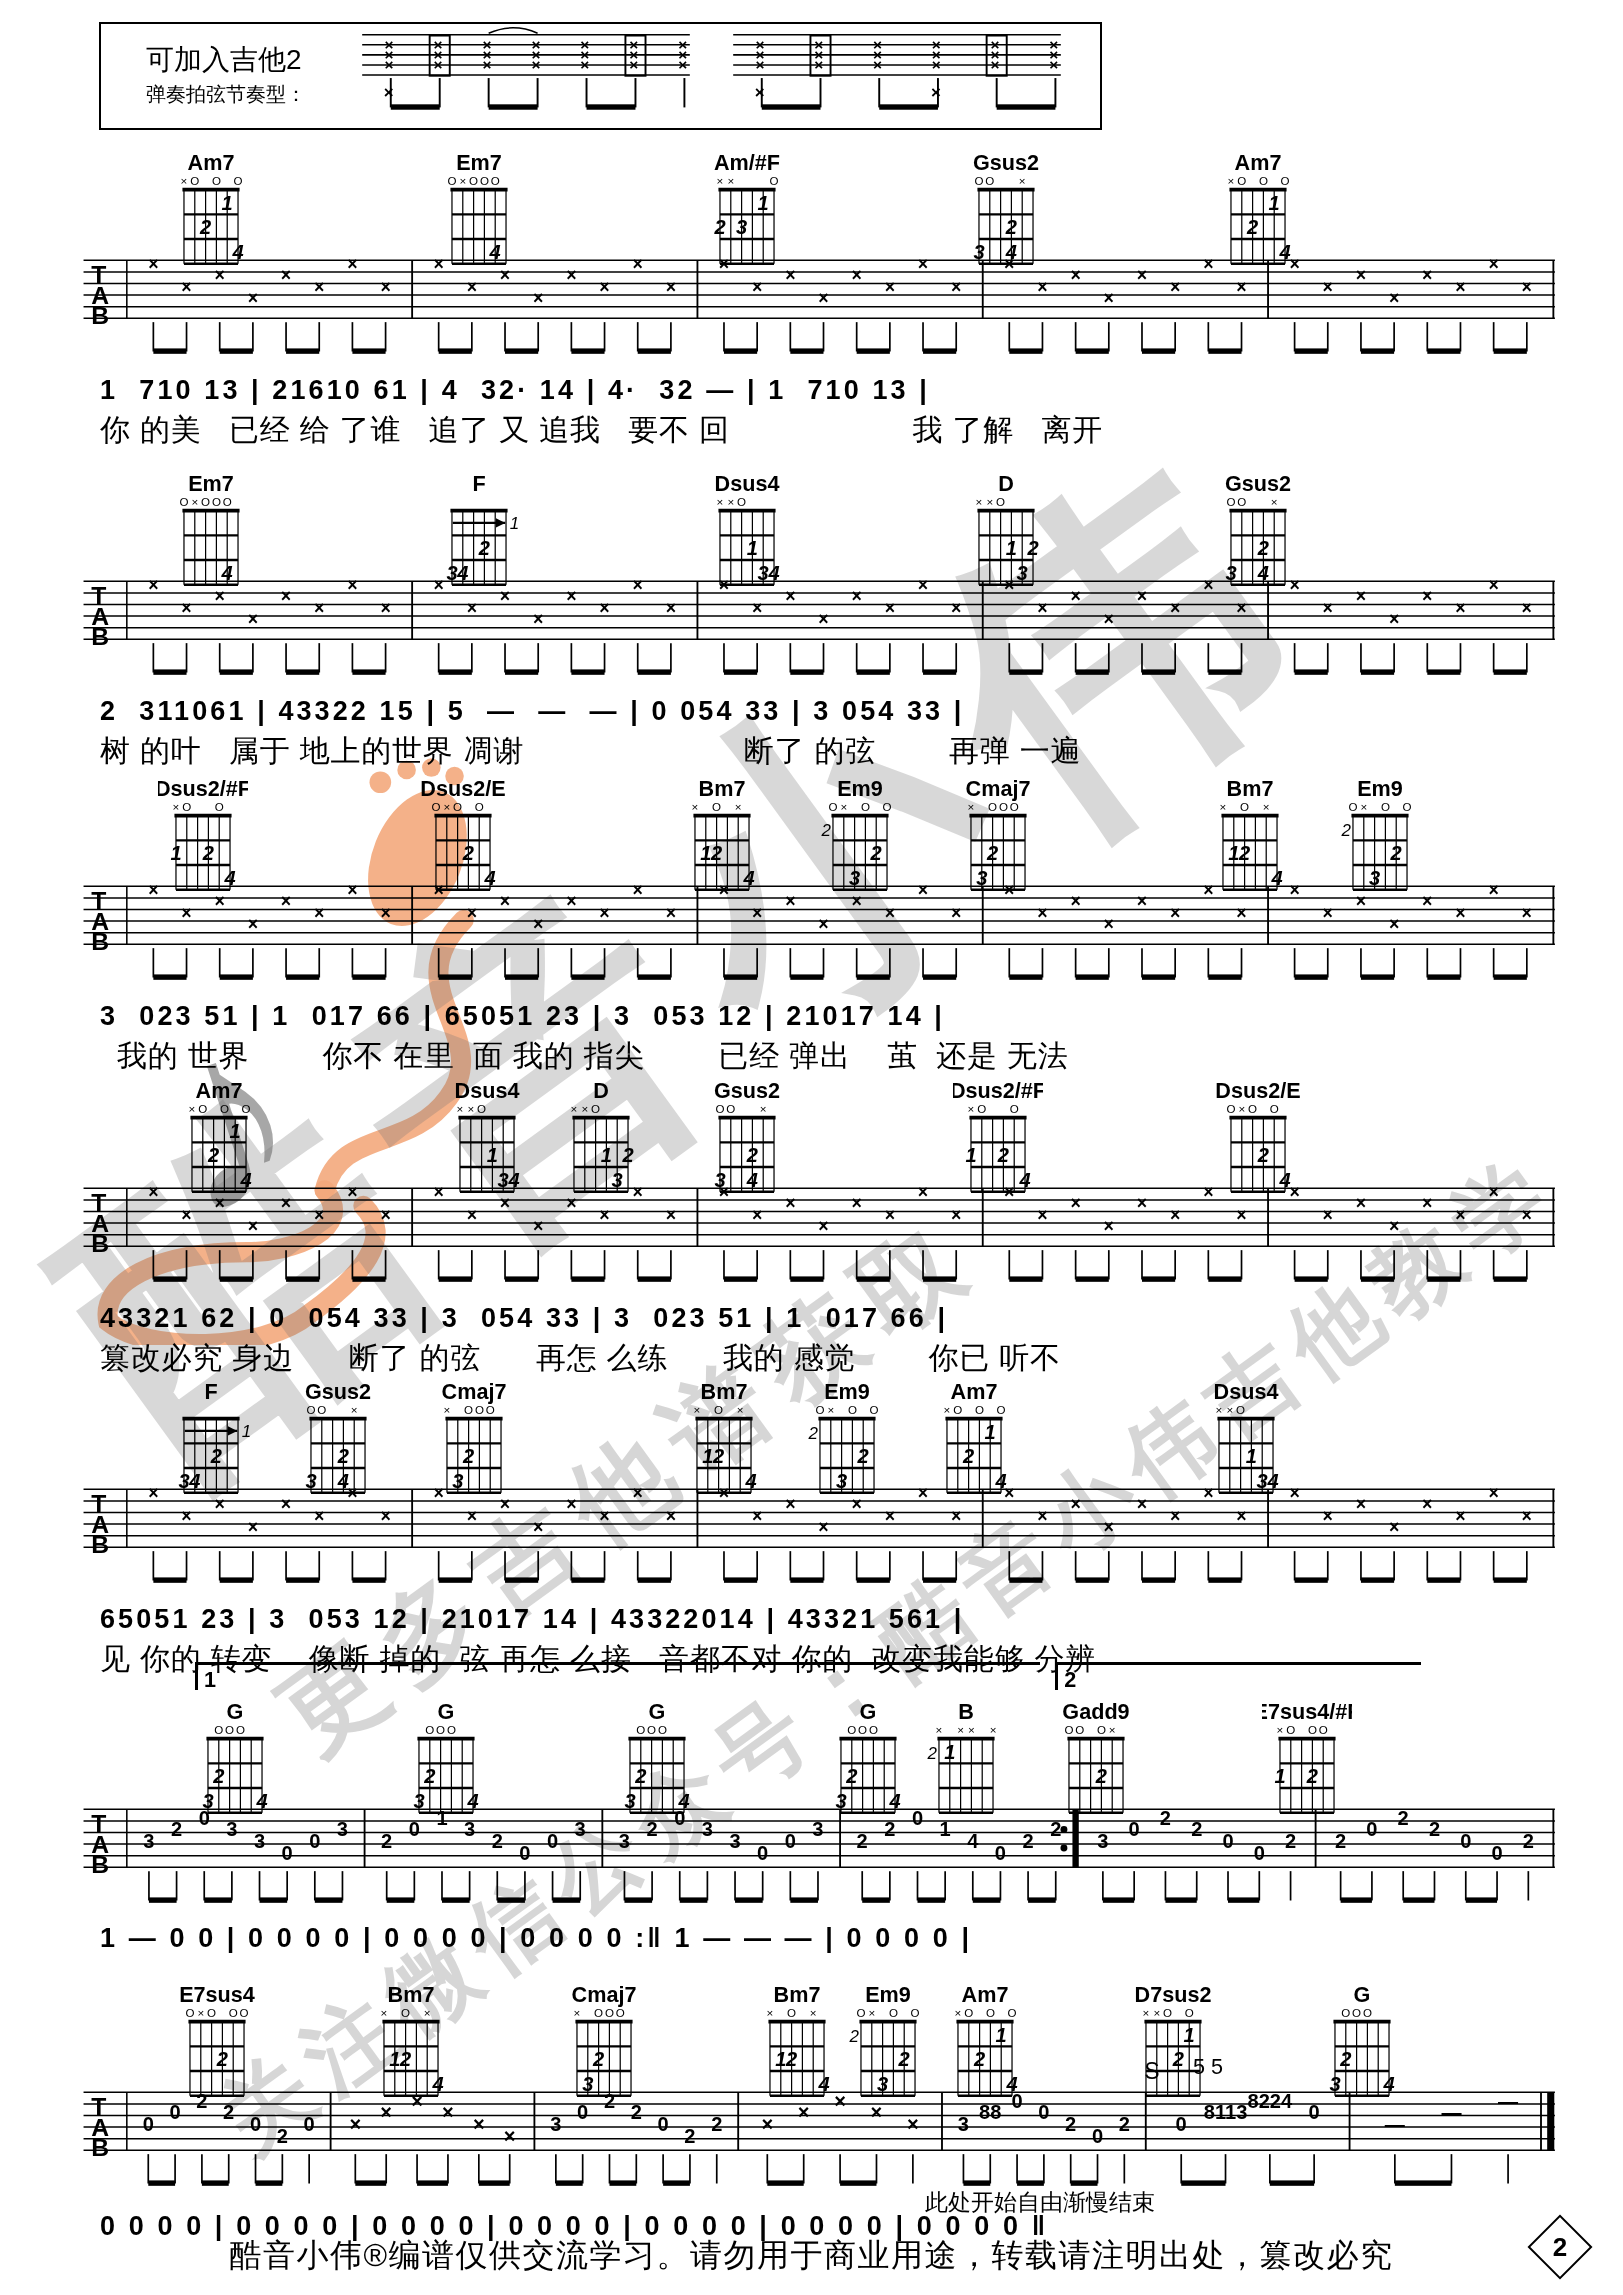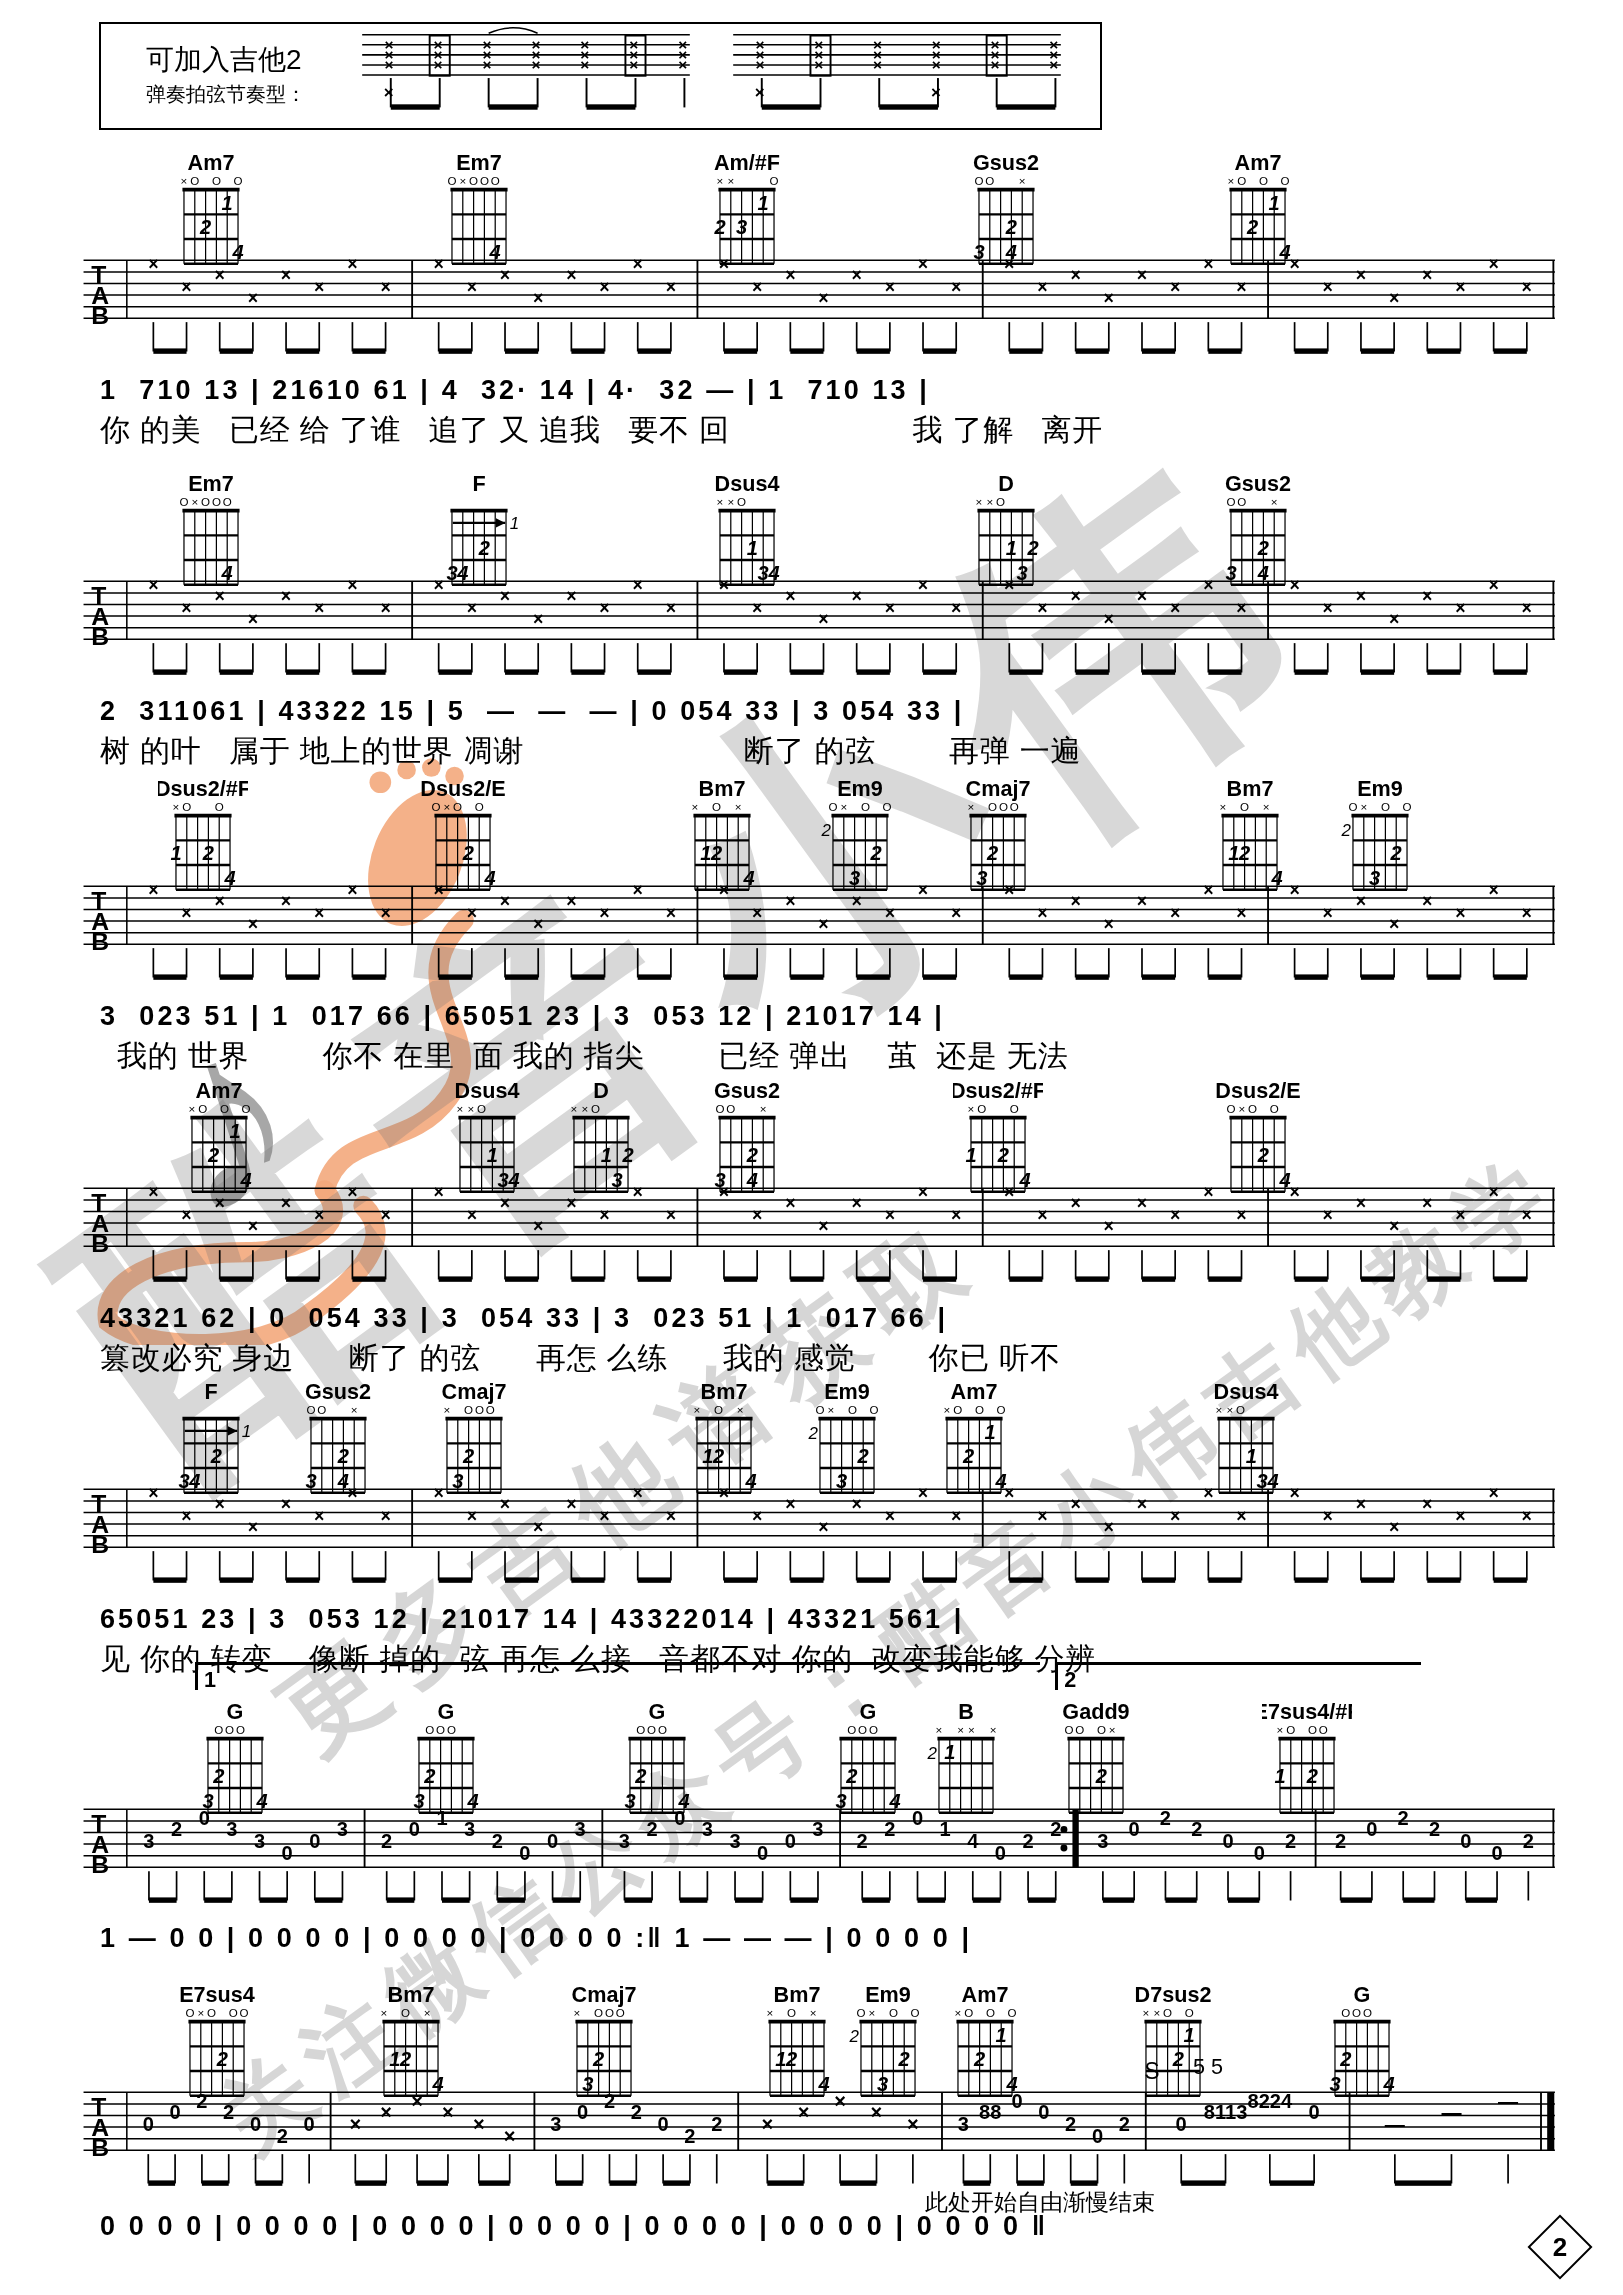--- a/index.html
+++ b/index.html
@@ -1873,17 +1873,18 @@
             <line x1="1867.3968253968253" y1="92" x2="1867.3968253968253" y2="130" stroke="#000" stroke-width="2.2"></line>
             <rect x="1720.888888888889" y="126" width="73.2539682539682" height="7" fill="#000"></rect>
           </svg></div>
         <div class="numbers" style="top: 244px;">0 0 0 0 | 0 0 0 0 | 0 0 0 0 | 0 0 0 0 | 0 0 0 0 | 0 0 0 0 | 0 0 0 0 ‖</div>
         <div class="ann" style="left: 57%; top: 220px; font-size: 23px;">此处开始自由渐慢结束</div>
         <div class="ann" style="left: 70.5%; top: 91px; font-size: 23px;">S</div>
         <div class="ann" style="left: 73.5%; top: 87px; font-size: 21.6px;">5 5</div>
       </div>
     </div>
 
+  <div class="footer">酷音小伟®编谱仅供交流学习。请勿用于商业用途，转载请注明出处，篡改必究</div>
   <div class="diamond">
     <span>2</span>
   </div>
 </div>
 
 
 </body></html>

